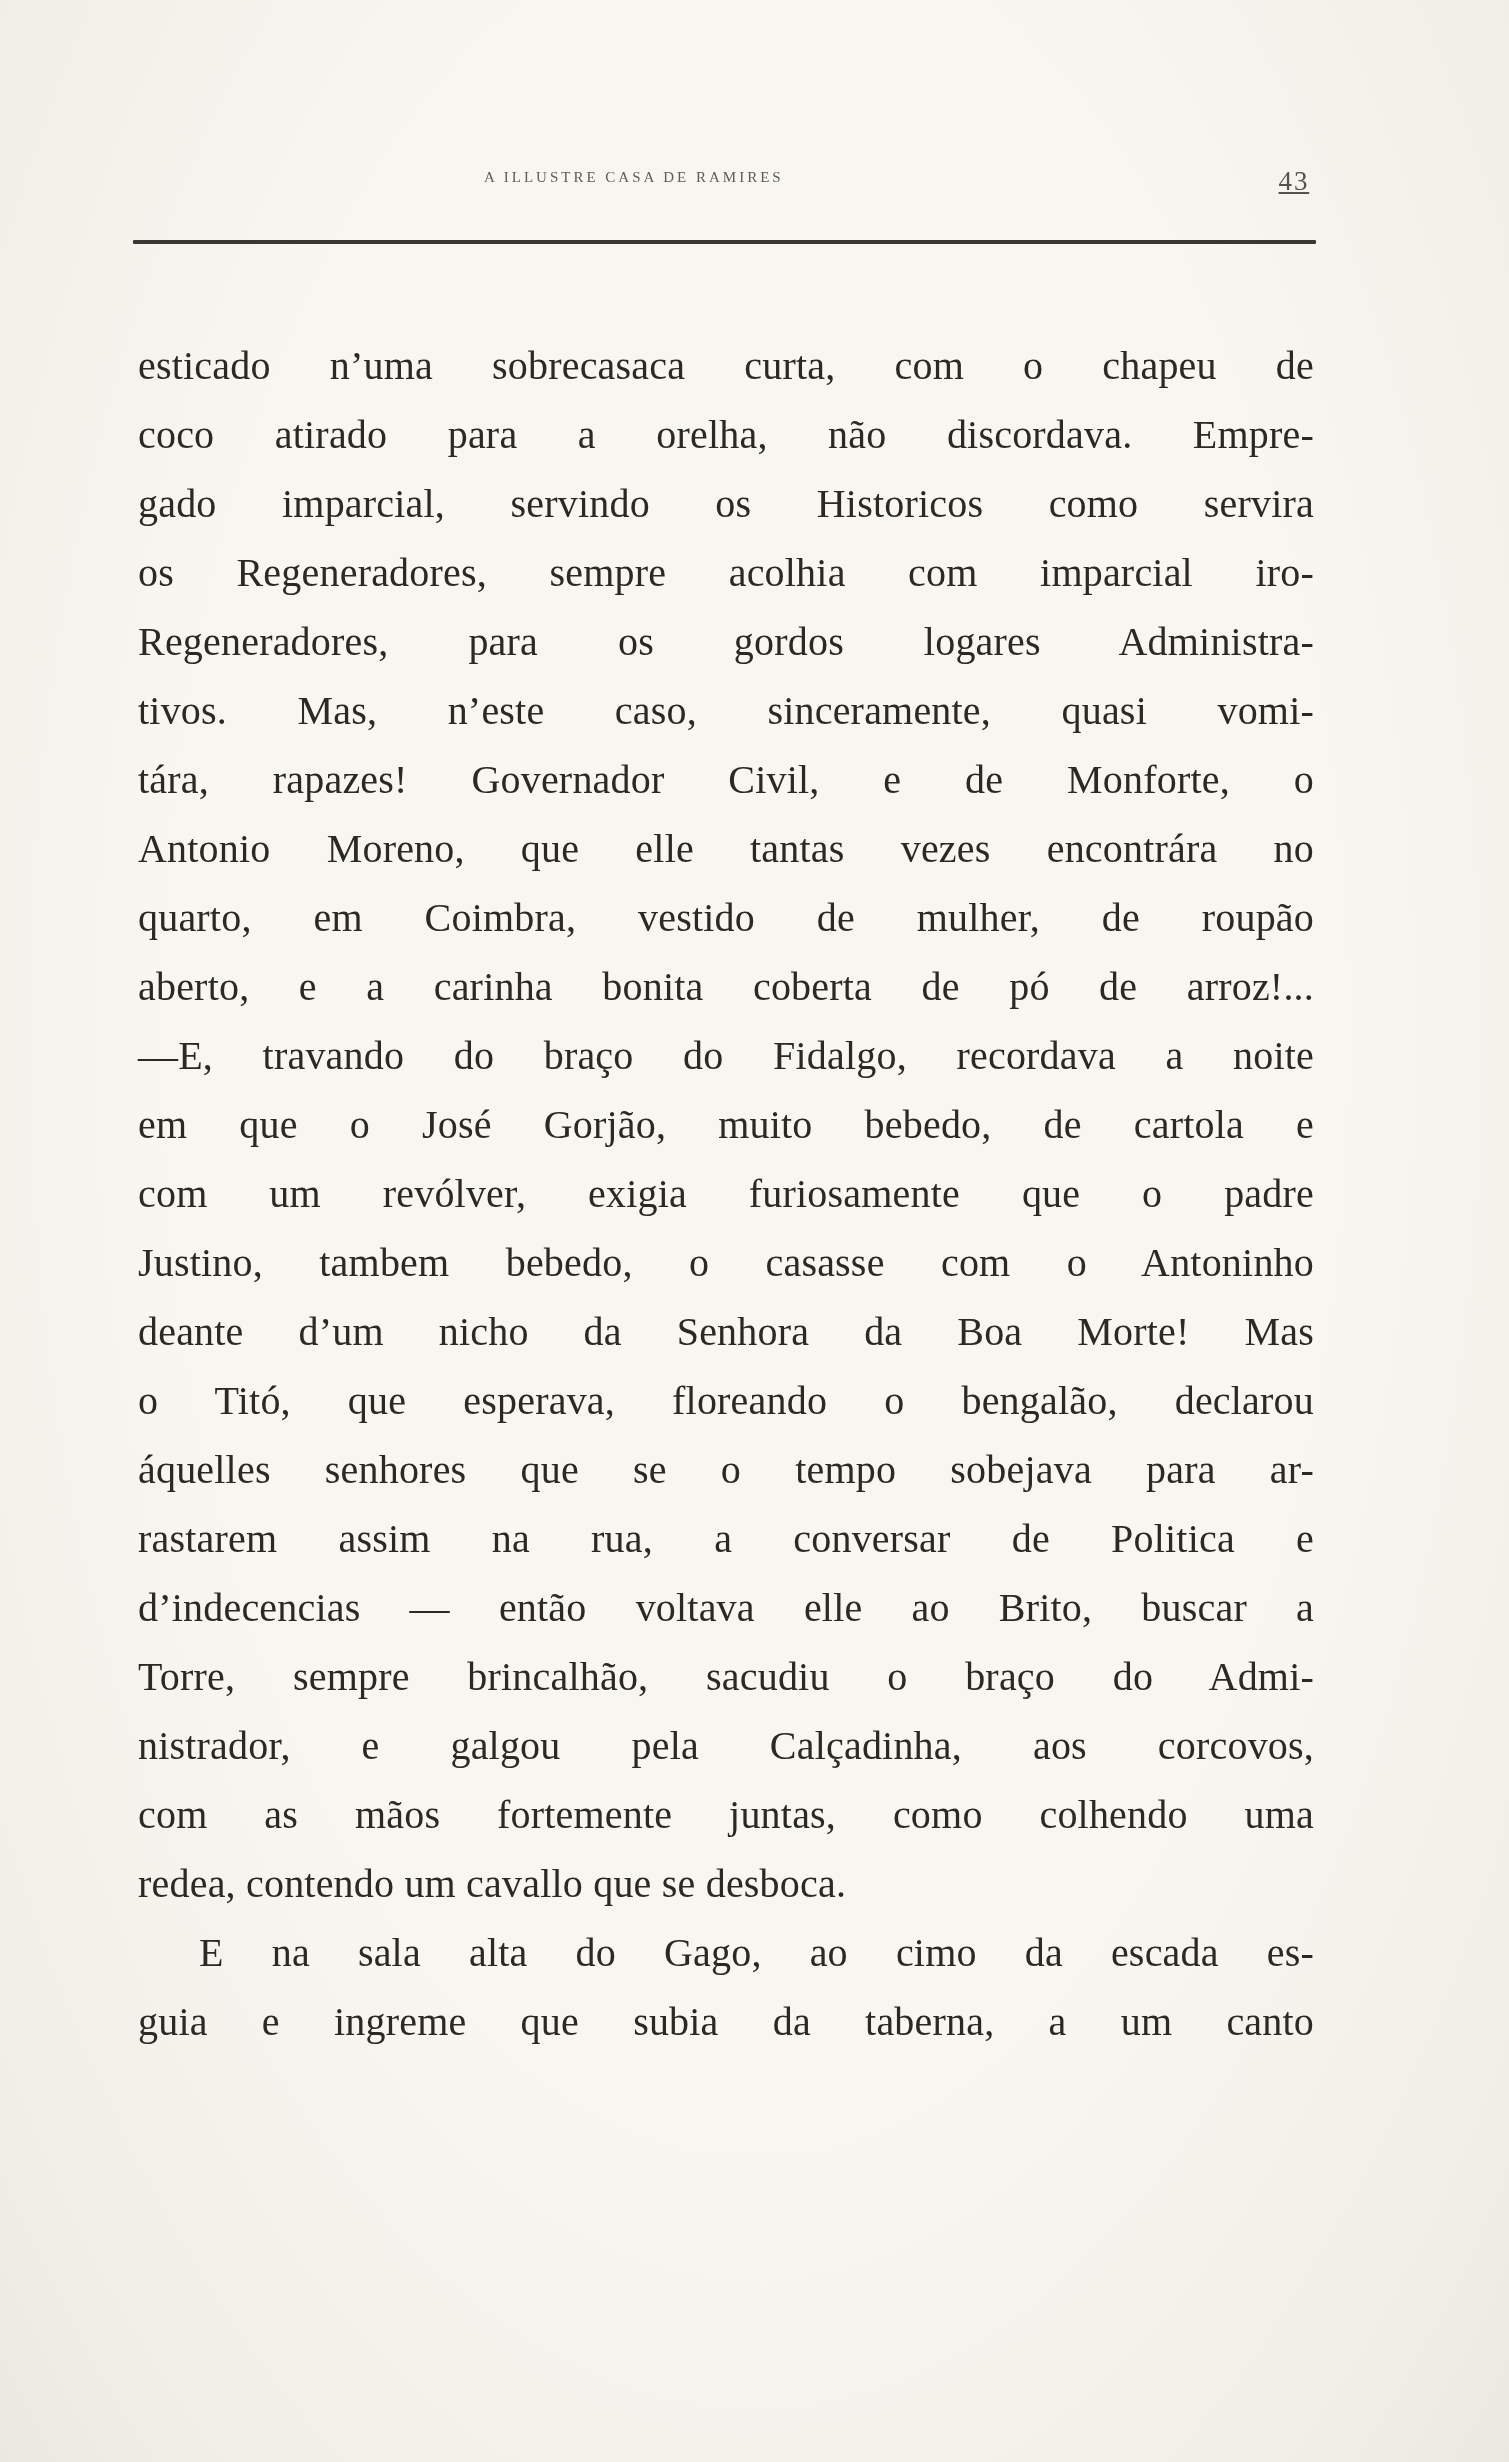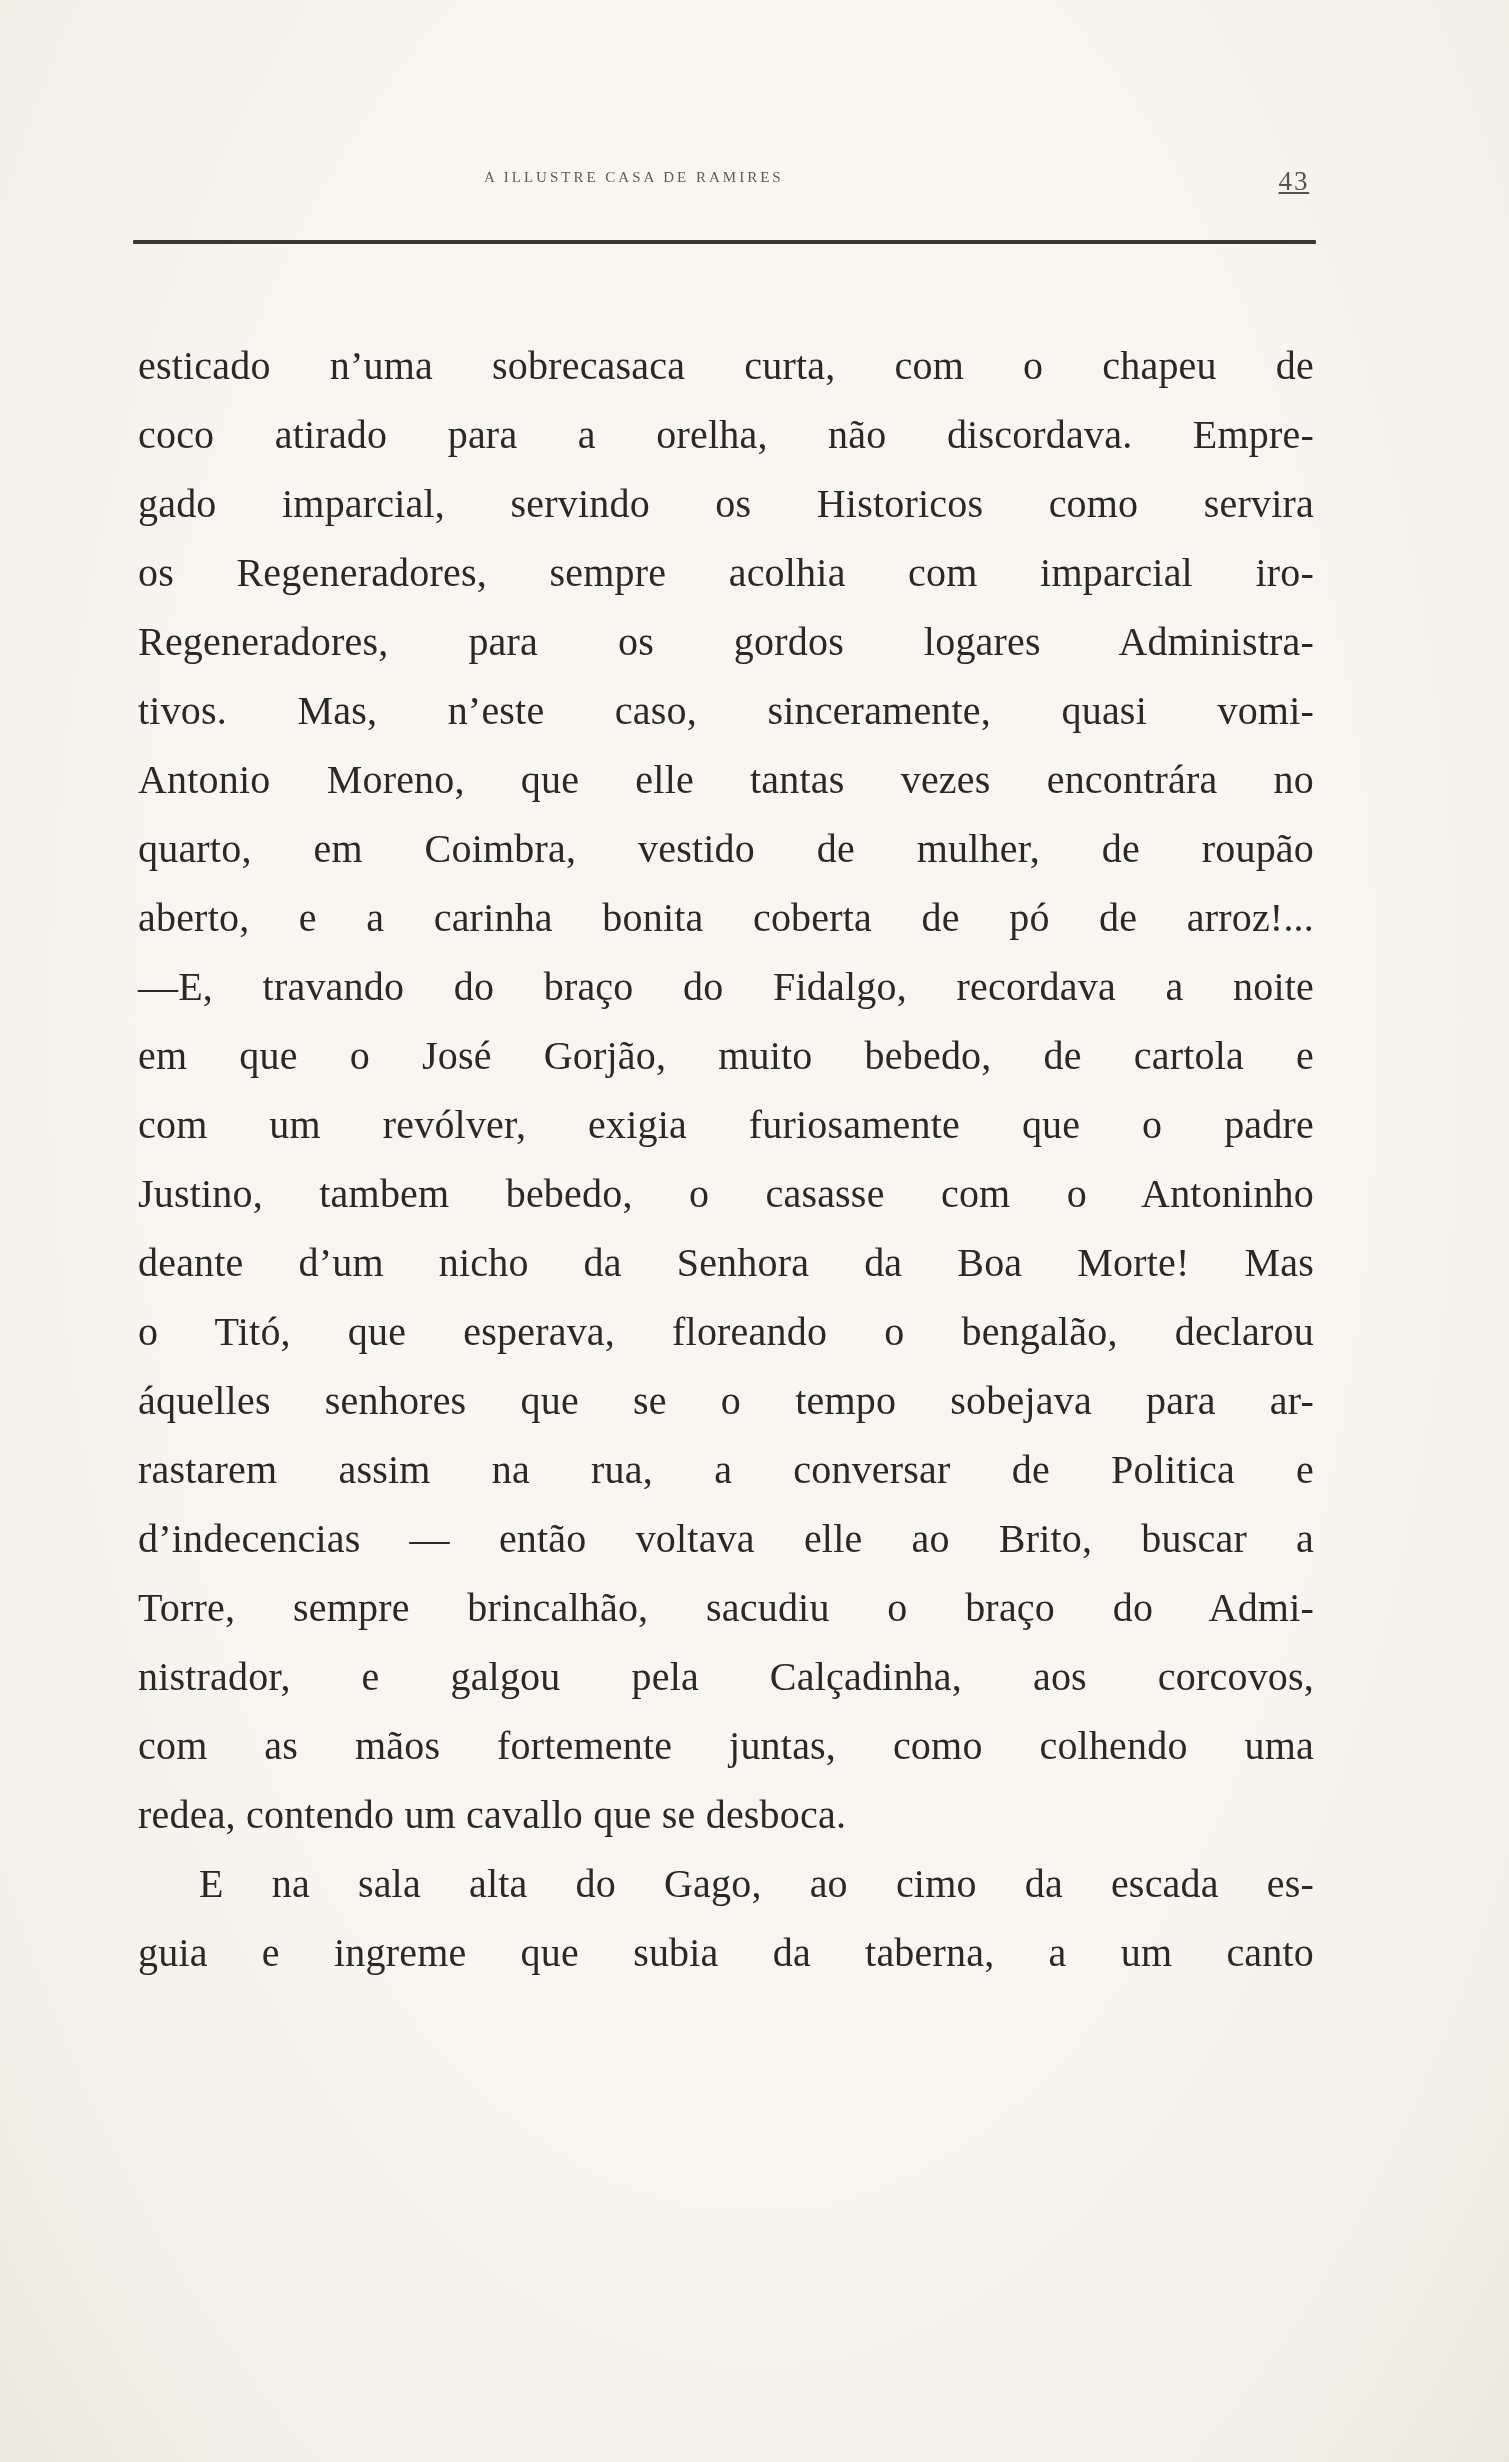--- a/index.html
+++ b/index.html
@@ -86,20 +86,21 @@
 
   <div class="header-rule"></div>
 
   <main class="text-block">
     <div class="line">esticado n’uma sobrecasaca curta, com o chapeu de</div>
     <div class="line">coco atirado para a orelha, não discordava. Empre-</div>
     <div class="line">gado imparcial, servindo os Historicos como servira</div>
     <div class="line">os Regeneradores, sempre acolhia com imparcial iro-</div>
     <div class="line">Regeneradores, para os gordos logares Administra-</div>
     <div class="line">tivos. Mas, n’este caso, sinceramente, quasi vomi-</div>
+    <div class="line">tára, rapazes! Governador Civil, e de Monforte, o</div>
     <div class="line">Antonio Moreno, que elle tantas vezes encontrára no</div>
     <div class="line">quarto, em Coimbra, vestido de mulher, de roupão</div>
     <div class="line">aberto, e a carinha bonita coberta de pó de arroz!...</div>
     <div class="line">—E, travando do braço do Fidalgo, recordava a noite</div>
     <div class="line">em que o José Gorjão, muito bebedo, de cartola e</div>
     <div class="line">com um revólver, exigia furiosamente que o padre</div>
     <div class="line">Justino, tambem bebedo, o casasse com o Antoninho</div>
     <div class="line">deante d’um nicho da Senhora da Boa Morte! Mas</div>
     <div class="line">o Titó, que esperava, floreando o bengalão, declarou</div>
     <div class="line">áquelles senhores que se o tempo sobejava para ar-</div>

